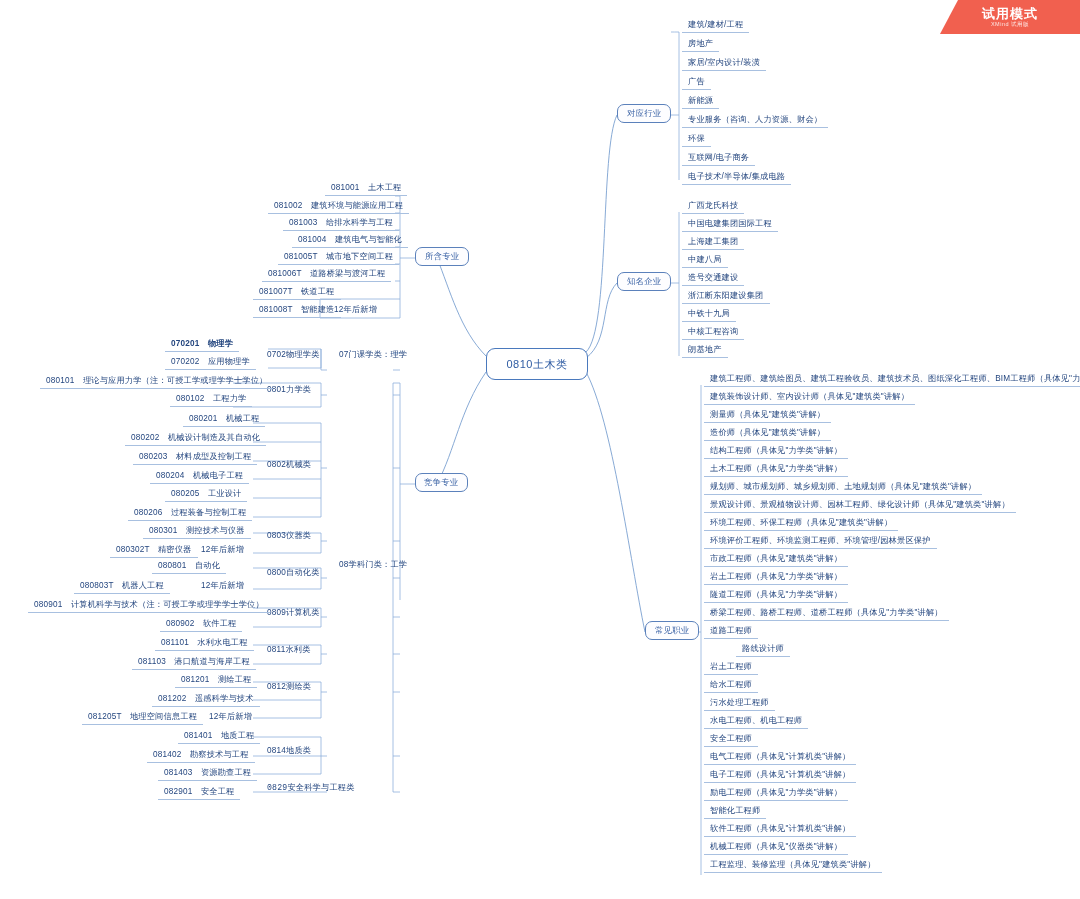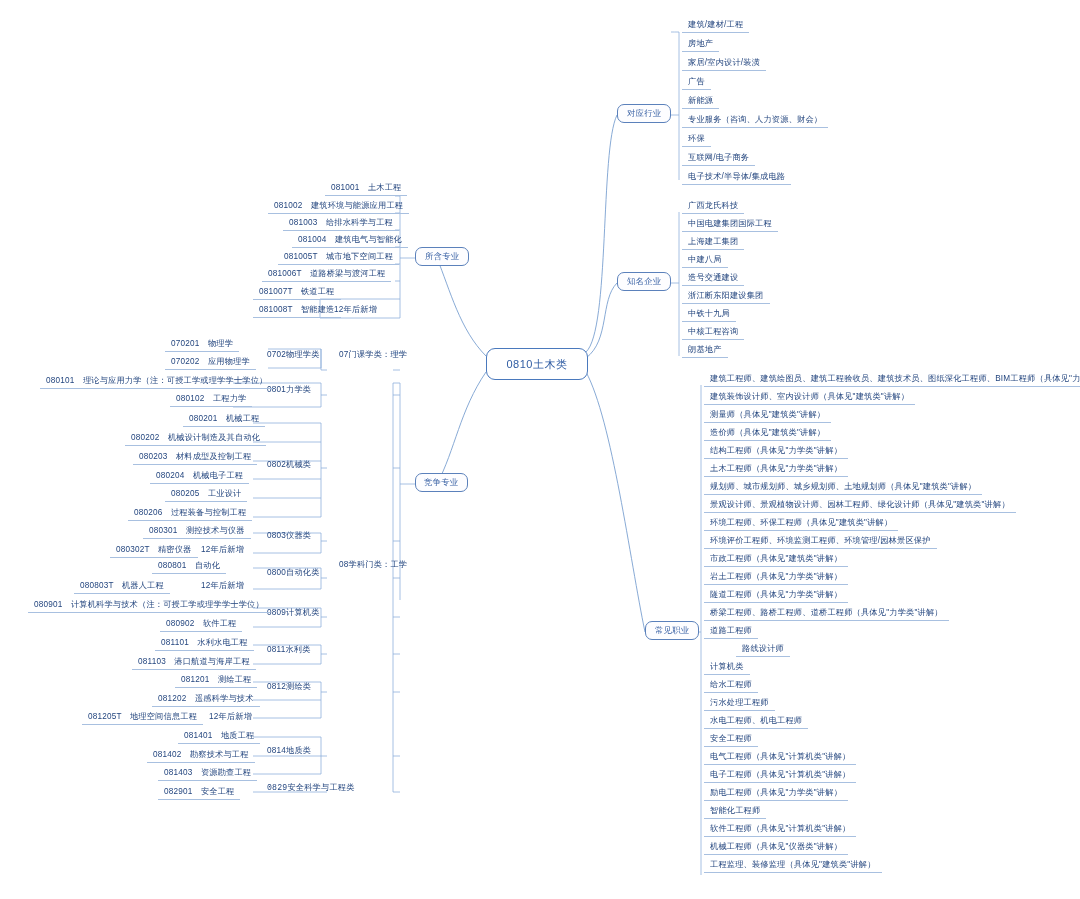--- a/index.html
+++ b/index.html
@@ -233,21 +233,21 @@
   <div class="node leaf" style="left:704px;top:480px;">规划师、城市规划师、城乡规划师、土地规划师（具体见"建筑类"讲解）</div>
   <div class="node leaf" style="left:704px;top:498px;">景观设计师、景观植物设计师、园林工程师、绿化设计师（具体见"建筑类"讲解）</div>
   <div class="node leaf" style="left:704px;top:516px;">环境工程师、环保工程师（具体见"建筑类"讲解）</div>
   <div class="node leaf" style="left:704px;top:534px;">环境评价工程师、环境监测工程师、环境管理/园林景区保护</div>
   <div class="node leaf" style="left:704px;top:552px;">市政工程师（具体见"建筑类"讲解）</div>
   <div class="node leaf" style="left:704px;top:570px;">岩土工程师（具体见"力学类"讲解）</div>
   <div class="node leaf" style="left:704px;top:588px;">隧道工程师（具体见"力学类"讲解）</div>
   <div class="node leaf" style="left:704px;top:606px;">桥梁工程师、路桥工程师、道桥工程师（具体见"力学类"讲解）</div>
   <div class="node leaf" style="left:704px;top:624px;">道路工程师</div>
   <div class="node leaf" style="left:704px;top:642px;margin-left:32px;">路线设计师</div>
-  <div class="node leaf" style="left:704px;top:660px;">计算机类</div>
+  <div class="node leaf" style="left:704px;top:660px;">岩土工程师</div>
   <div class="node leaf" style="left:704px;top:678px;">给水工程师</div>
   <div class="node leaf" style="left:704px;top:696px;">污水处理工程师</div>
   <div class="node leaf" style="left:704px;top:714px;">水电工程师、机电工程师</div>
   <div class="node leaf" style="left:704px;top:732px;">安全工程师</div>
   <div class="node leaf" style="left:704px;top:750px;">电气工程师（具体见"计算机类"讲解）</div>
   <div class="node leaf" style="left:704px;top:768px;">电子工程师（具体见"计算机类"讲解）</div>
   <div class="node leaf" style="left:704px;top:786px;">励电工程师（具体见"力学类"讲解）</div>
   <div class="node leaf" style="left:704px;top:804px;">智能化工程师</div>
   <div class="node leaf" style="left:704px;top:822px;">软件工程师（具体见"计算机类"讲解）</div>
   <div class="node leaf" style="left:704px;top:840px;">机械工程师（具体见"仪器类"讲解）</div>
@@ -270,21 +270,21 @@
   <div class="node plain" style="left:263px;top:383px;">0801力学类</div>
   <div class="node plain" style="left:263px;top:458px;">0802机械类</div>
   <div class="node plain" style="left:263px;top:529px;">0803仪器类</div>
   <div class="node plain" style="left:263px;top:566px;">0800自动化类</div>
   <div class="node plain" style="left:263px;top:606px;">0809计算机类</div>
   <div class="node plain" style="left:263px;top:643px;">0811水利类</div>
   <div class="node plain" style="left:263px;top:680px;">0812测绘类</div>
   <div class="node plain" style="left:263px;top:744px;">0814地质类</div>
   <div class="node plain" style="left:263px;top:781px;font-family:Liberation Mono, monospace;">0829安全科学与工程类</div>
 
-  <div class="node leaf" style="left:165px;top:337px;">070201　物理学</div>
+  <div class="node leaf" style="left:165px;top:337px;font-weight:bold;">070201　物理学</div>
   <div class="node leaf" style="left:165px;top:355px;">070202　应用物理学</div>
 
   <div class="node leaf" style="left:40px;top:374px;">080101　理论与应用力学（注：可授工学或理学学士学位）</div>
   <div class="node leaf" style="left:170px;top:392px;">080102　工程力学</div>
 
   <div class="node leaf" style="left:183px;top:412px;">080201　机械工程</div>
   <div class="node leaf" style="left:125px;top:431px;">080202　机械设计制造及其自动化</div>
   <div class="node leaf" style="left:133px;top:450px;">080203　材料成型及控制工程</div>
   <div class="node leaf" style="left:150px;top:469px;">080204　机械电子工程</div>
   <div class="node leaf" style="left:165px;top:487px;">080205　工业设计</div>
@@ -308,14 +308,18 @@
   <div class="node leaf" style="left:152px;top:692px;">081202　遥感科学与技术</div>
   <div class="node leaf" style="left:82px;top:710px;">081205T　地理空间信息工程</div>
   <div class="node plain" style="left:205px;top:710px;">12年后新增</div>
 
   <div class="node leaf" style="left:178px;top:729px;">081401　地质工程</div>
   <div class="node leaf" style="left:147px;top:748px;">081402　勘察技术与工程</div>
   <div class="node leaf" style="left:158px;top:766px;">081403　资源勘查工程</div>
 
   <div class="node leaf" style="left:158px;top:785px;">082901　安全工程</div>
 
+  <div id="ribbon">
+    <span class="big">试用模式</span>
+    <span class="small">XMind 试用版</span>
+  </div>
 
 </div>
 
 </body></html>

